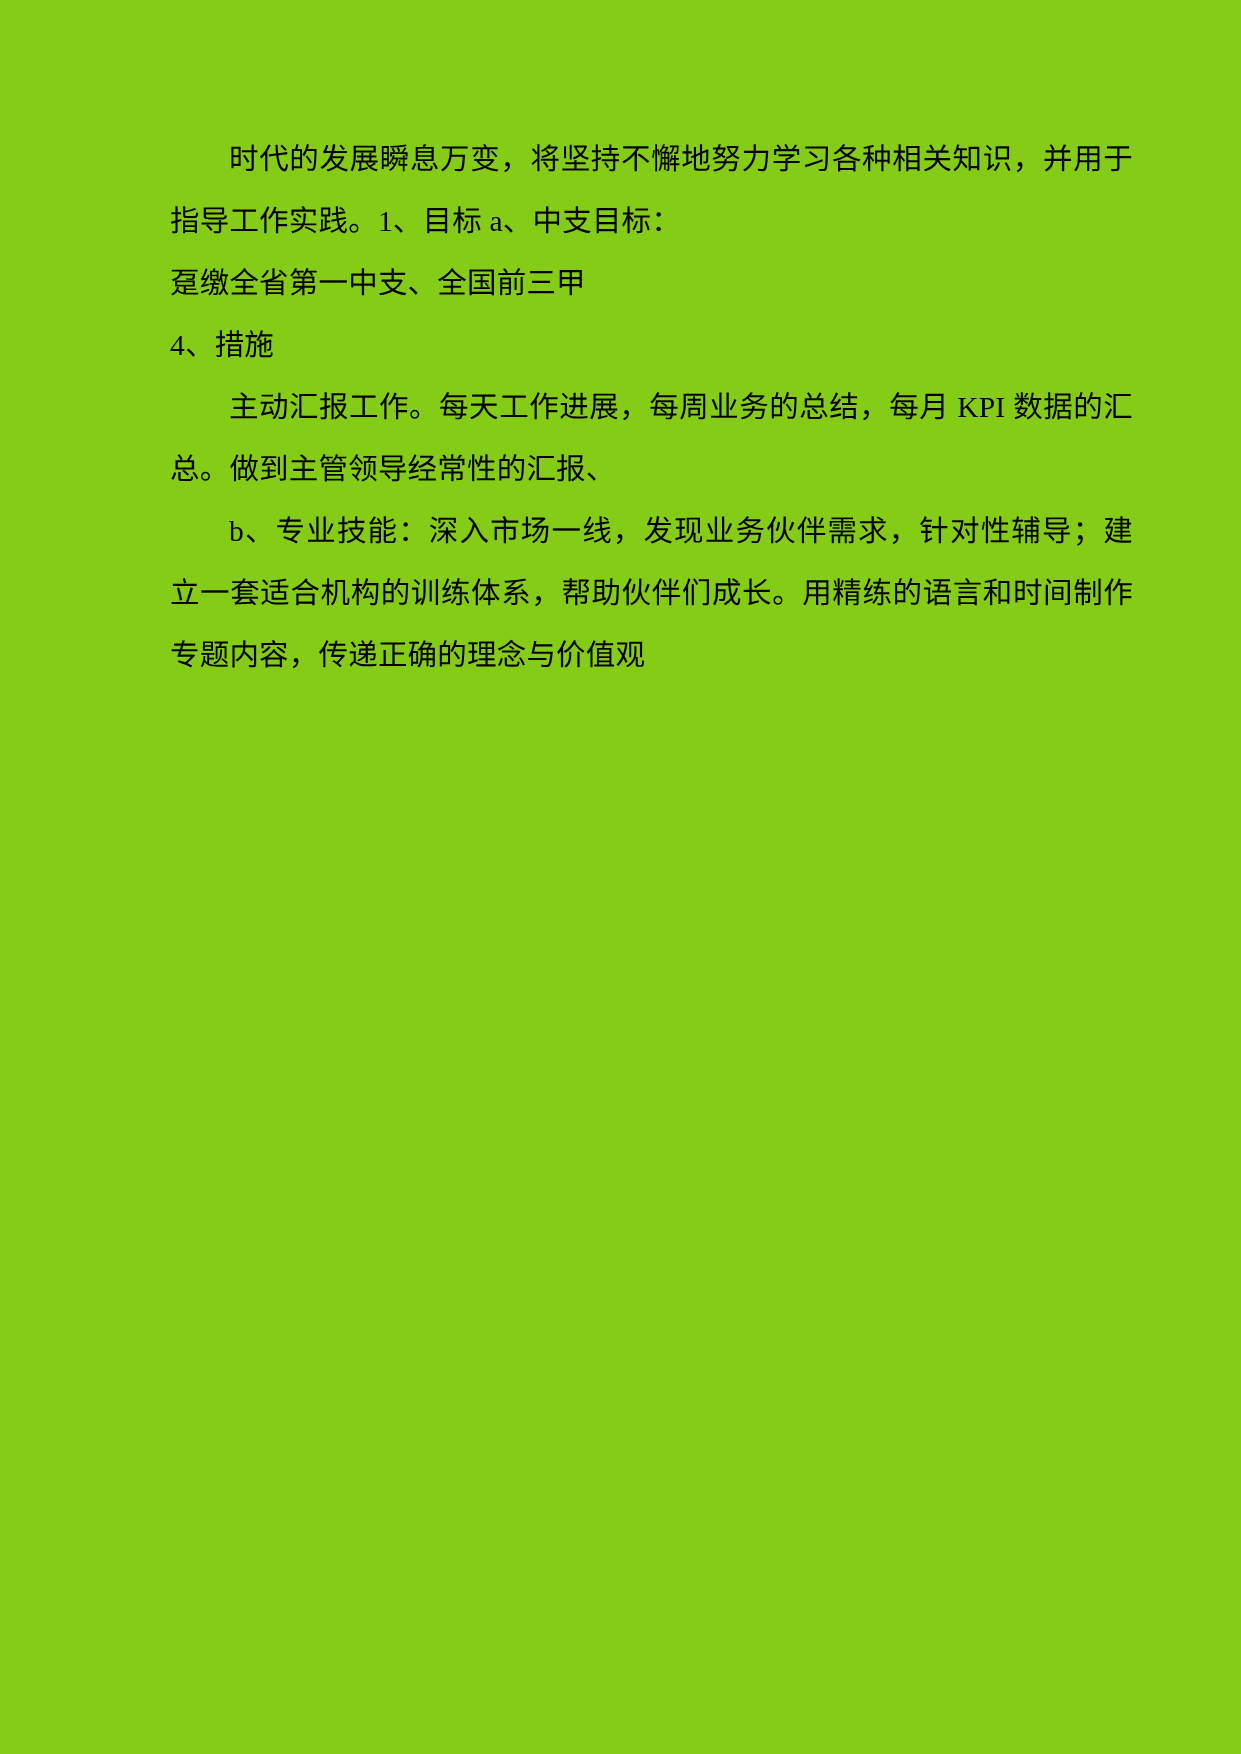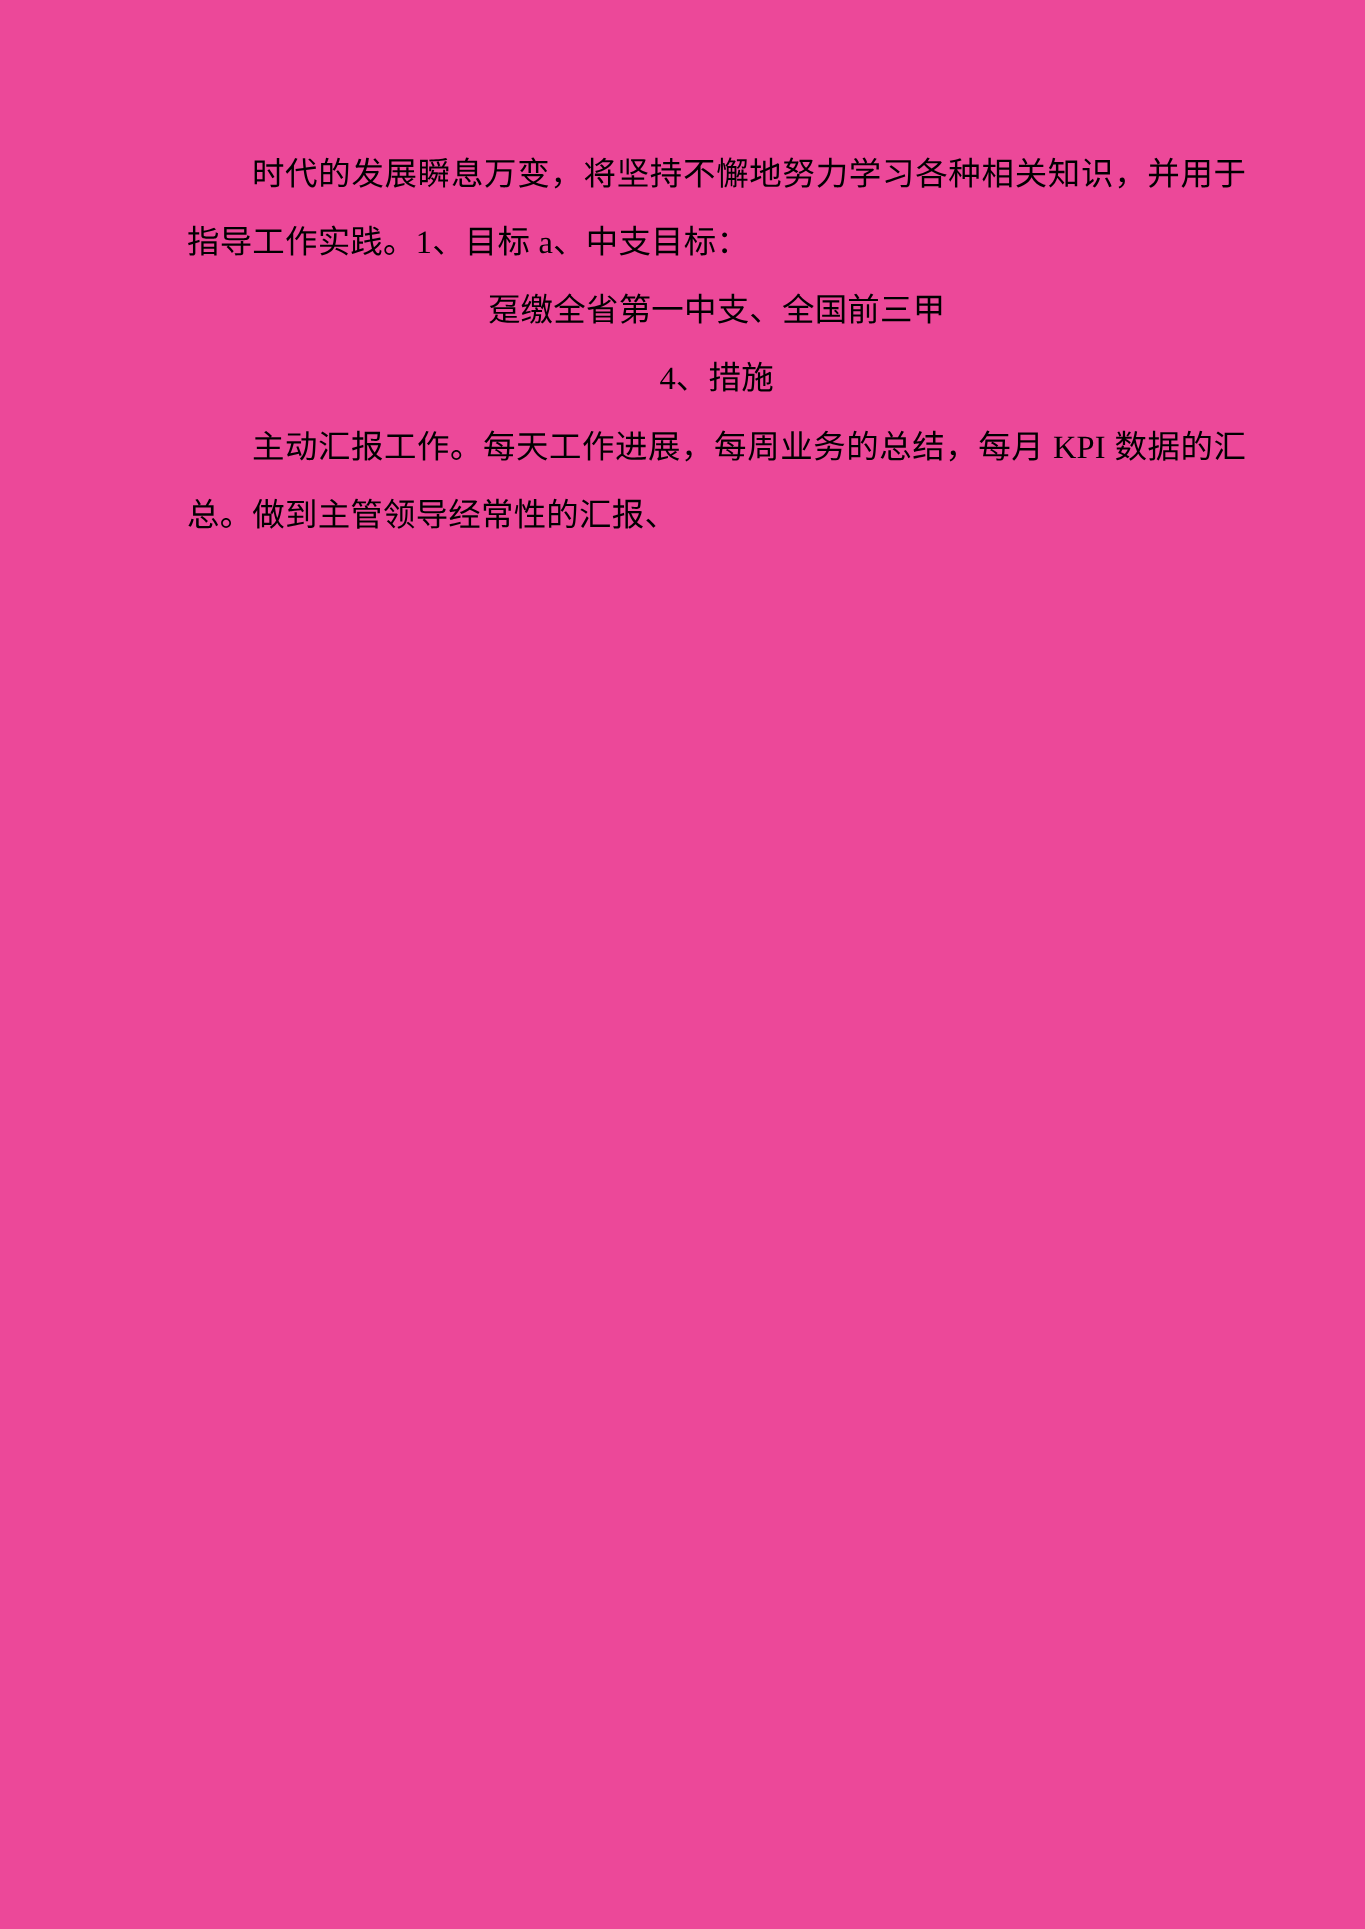--- a/index.html
+++ b/index.html
@@ -12,46 +12,47 @@
     height: 1754px;
     font-family: "Liberation Serif", "DejaVu Serif", serif;
     color: #000000;
     overflow: hidden;
   }
   .page {
     box-sizing: border-box;
     width: 1241px;
     height: 1754px;
     padding: 128px 108px 80px 170px;
-    background: #ec4899;
+    background: #84cc16;
   }
   .doc-body {
     font-size: 29.5px;
     line-height: 62px;
     letter-spacing: 0.2px;
     text-align: justify;
     text-justify: inter-ideograph;
   }
   .para {
     margin: 0 0 0 0;
     white-space: normal;
   }
   .indent-2 {
     text-indent: 59px;
   }
   .indent-1 {
     text-indent: 0px;
   }
   .short {
-    text-align: center;
+    text-align: left;
   }
 </style>
 </head>
 <body>
 
 <div class="page">
   <div class="doc-body">
     <p class="para indent-2">时代的发展瞬息万变，将坚持不懈地努力学习各种相关知识，并用于指导工作实践。1、目标 a、中支目标：</p>
     <p class="para indent-1 short">趸缴全省第一中支、全国前三甲</p>
     <p class="para indent-1 short">4、措施</p>
     <p class="para indent-2">主动汇报工作。每天工作进展，每周业务的总结，每月 KPI 数据的汇总。做到主管领导经常性的汇报、</p>
+    <p class="para indent-2">b、专业技能：深入市场一线，发现业务伙伴需求，针对性辅导；建立一套适合机构的训练体系，帮助伙伴们成长。用精练的语言和时间制作专题内容，传递正确的理念与价值观</p>
   </div>
 </div>
 
 </body></html>

